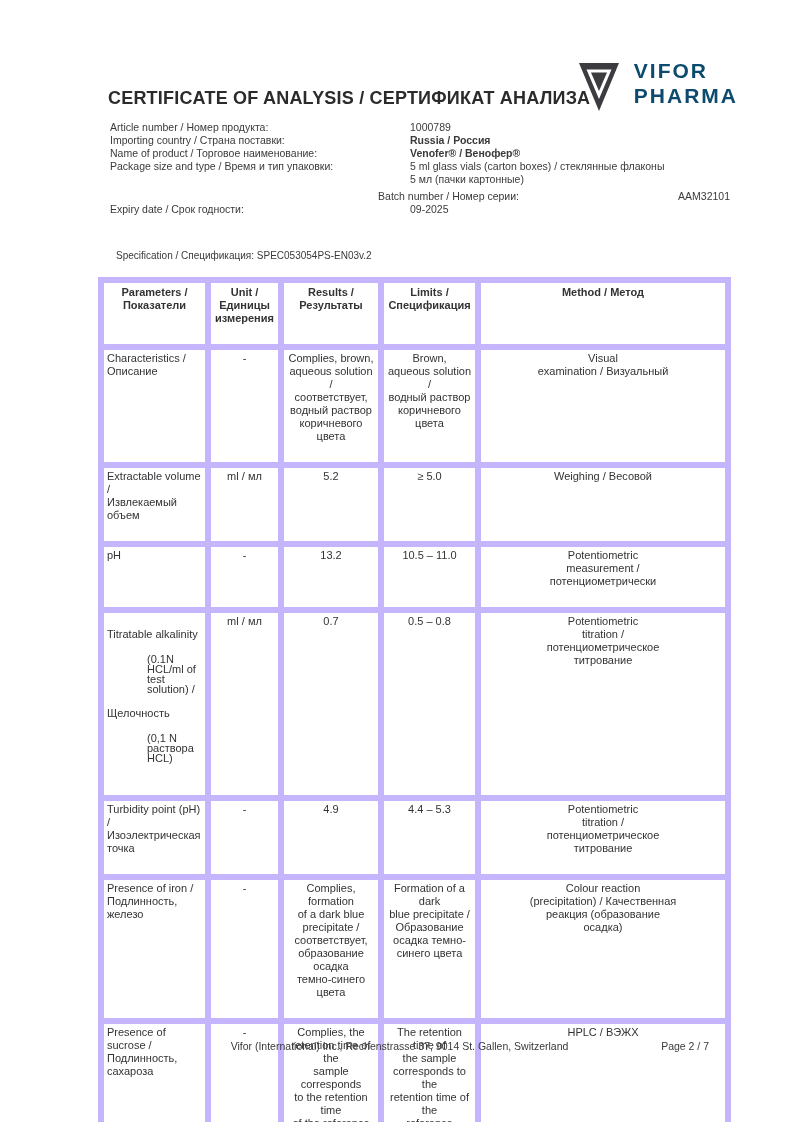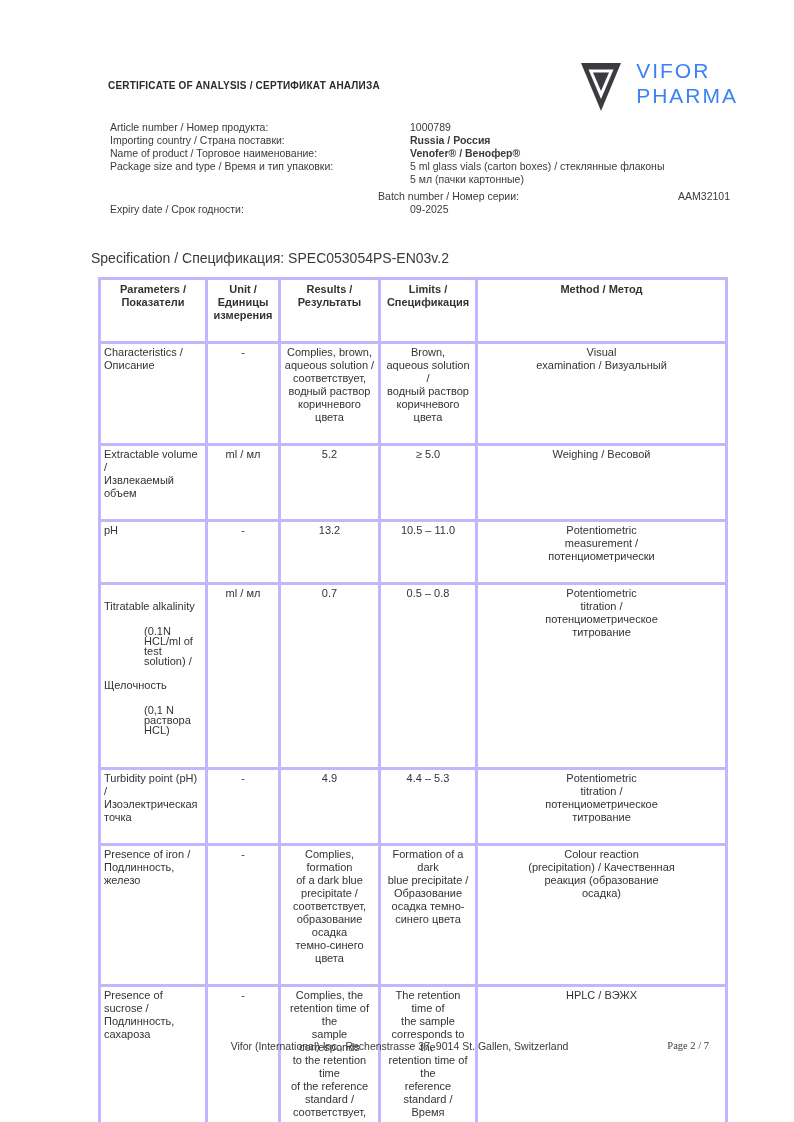--- a/index.html
+++ b/index.html
@@ -13,82 +13,82 @@
     width: 794px;
     height: 1122px;
     background: #ffffff;
     overflow: hidden;
   }
 
   
   .title {
     position: absolute;
     left: 108px;
-    top: 80px;
-    font-size: 10px;
+    top: 88px;
+    font-size: 18px;
     font-weight: bold;
     letter-spacing: 0.2px;
     color: #2b2b2b;
   }
   .logo {
     position: absolute;
     right: 56px;
     top: 58px;
     display: flex;
     align-items: flex-start;
     gap: 14px;
   }
   .logo-mark { width: 42px; height: 50px; margin-top: 4px; }
   .logo-text {
     font-size: 21px;
     line-height: 25px;
     letter-spacing: 2px;
-    color: #3b82f6;
-    font-weight: 400;
+    color: #0c4a6e;
+    font-weight: 700;
   }
 
   
   .info {
     position: absolute;
     left: 110px;
     top: 121px;
     width: 620px;
     font-size: 10.5px;
     line-height: 13px;
     color: #3a3a3a;
   }
   .info-row { display: flex; }
   .info-row.gap-above { margin-top: 4px; justify-content: flex-end; }
   .info-label { width: 300px; flex: 0 0 300px; }
   .info-value { white-space: pre-line; }
   .info-value.bold { font-weight: bold; }
 
   .spec-line {
     position: absolute;
-    left: 91px;
+    left: 116px;
     top: 250px;
-    font-size: 14px;
+    font-size: 10px;
     color: #3a3a3a;
     text-align: center;
   }
 
   
   table.coa {
     position: absolute;
     left: 98px;
     top: 277px;
     width: 627px;
     border-collapse: collapse;
     table-layout: fixed;
     font-size: 11px;
     line-height: 13px;
     color: #333336;
   }
   table.coa th, table.coa td {
-    border: 3px solid #c4b5fd;
+    border: 6px solid #c4b5fd;
     vertical-align: top;
     padding: 2px 3px 19px 3px;
     white-space: pre-line;
     overflow: hidden;
   }
   table.coa th {
     font-weight: bold;
     text-align: center;
     padding-top: 3px;
   }
@@ -109,21 +109,20 @@
     top: 1040px;
     width: 627px;
     font-size: 10.5px;
     color: #3a3a3a;
     text-align: center;
   }
   .page-label {
     position: absolute;
     right: 4px;
     top: 0;
-    font-family: Liberation Serif, serif;
   }
 </style>
 </head>
 <body>
 
 <div class="page">
 
   <div class="title">CERTIFICATE OF ANALYSIS / СЕРТИФИКАТ АНАЛИЗА</div>
 
   <div class="logo">

